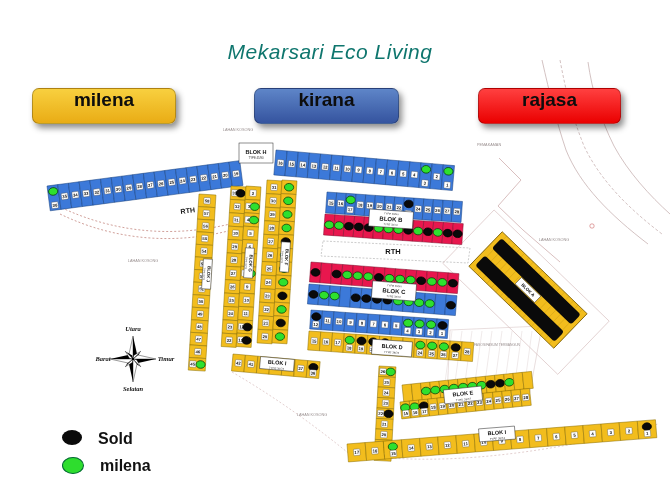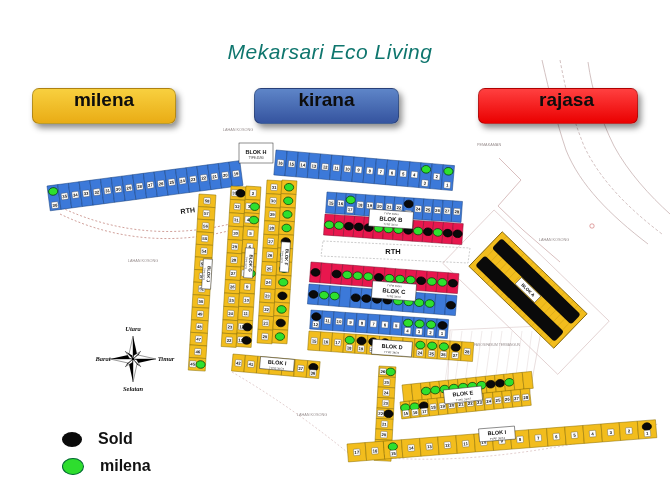--- a/index.html
+++ b/index.html
@@ -7,23 +7,23 @@
          font-family:"Liberation Sans",sans-serif;}
   #plan{position:absolute;left:0;top:0;}
   .title{position:absolute;left:0;top:40px;width:660px;text-align:center;
          font-style:italic;font-size:21px;color:#0f766e;letter-spacing:.5px;}
   .pbtn{position:absolute;top:88px;height:34px;border-radius:7px;
         display:flex;justify-content:center;
         font-size:19px;font-weight:bold;color:#0d0d0d;cursor:pointer;
         box-shadow:3px 4px 6px rgba(0,0,0,.45);border:1px solid rgba(0,0,0,.25);}
   #btn-milena{left:32px;width:142px;background:linear-gradient(#f8d03f,#e9ac15);}
   #btn-kirana{left:254px;width:143px;background:linear-gradient(#5e85c8,#35549f);}
-  #btn-rajasa{left:478px;width:141px;background:linear-gradient(#ff4040,#ea0000);padding-left:17px;}
+  #btn-rajasa{left:478px;width:141px;background:linear-gradient(#ff4040,#ea0000);}
   .legend{position:absolute;left:62px;top:430px;}
-  .lrow{display:flex;align-items:center;margin-bottom:9px;}
+  .lrow{display:flex;margin-bottom:9px;}
   .ldot{width:20px;height:15px;border-radius:50%;margin-right:16px;}
   .ldot.sold{background:#0a0a0a;}
   .ldot.booking{background:#2edd2e;border:1.5px solid #063;}
   .ltxt{font-size:16px;font-weight:bold;color:#111;}
 </style>
 </head>
 <body>
 
 <div id="stage">
   <svg id="plan" width="672" height="504" viewBox="0 0 672 504">

